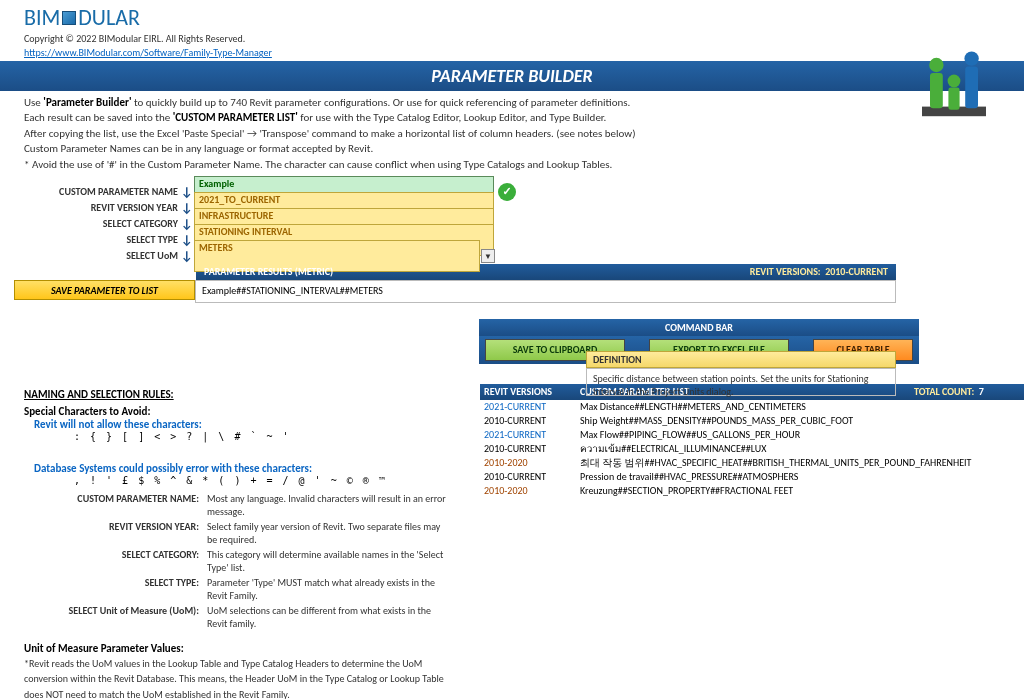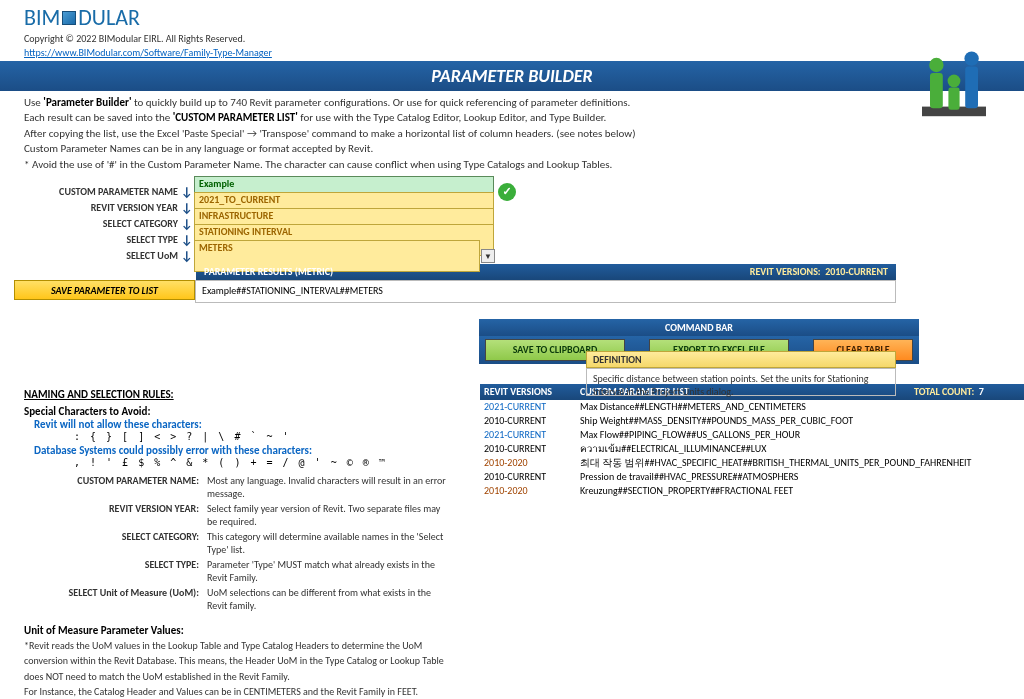--- a/index.html
+++ b/index.html
@@ -162,21 +162,21 @@
       <div class="btn btn-orange">CLEAR TABLE</div>
     </div>
   </div>
 
   <div class="lower-cols">
     <div class="left-rules rules-region">
       <div class="rules-h">NAMING AND SELECTION RULES:</div>
       <div class="rules-sub">Special Characters to Avoid:</div>
       <div class="blue-sub" style="margin-left:10px;">Revit will not allow these characters:</div>
       <div class="mono" style="margin-left:50px;">:  { }  [ ]  &lt;  &gt;  ?  |  \  #  `  ~  '</div>
-      <div class="blue-sub" style="margin-left:10px;margin-top:2px;">Database Systems could possibly error with these characters:</div>
+      <div class="blue-sub" style="margin-left:10px;margin-top:20px;">Database Systems could possibly error with these characters:</div>
       <div class="mono" style="margin-left:50px;">,  !  '  £  $  %  ^  &amp;  *  (  )  +  =  /  @  '  ~  ©  ®  ™</div>
 
       <div class="rule-grid">
         <div class="rl">CUSTOM PARAMETER NAME:</div>
           <div>Most any language.  Invalid characters will result in an error message.</div>
         <div class="rl">REVIT VERSION YEAR:</div>
           <div>Select family year version of Revit.  Two separate files may be required.</div>
         <div class="rl">SELECT CATEGORY:</div>
           <div>This category will determine available names in the 'Select Type' list.</div>
         <div class="rl">SELECT TYPE:</div>

